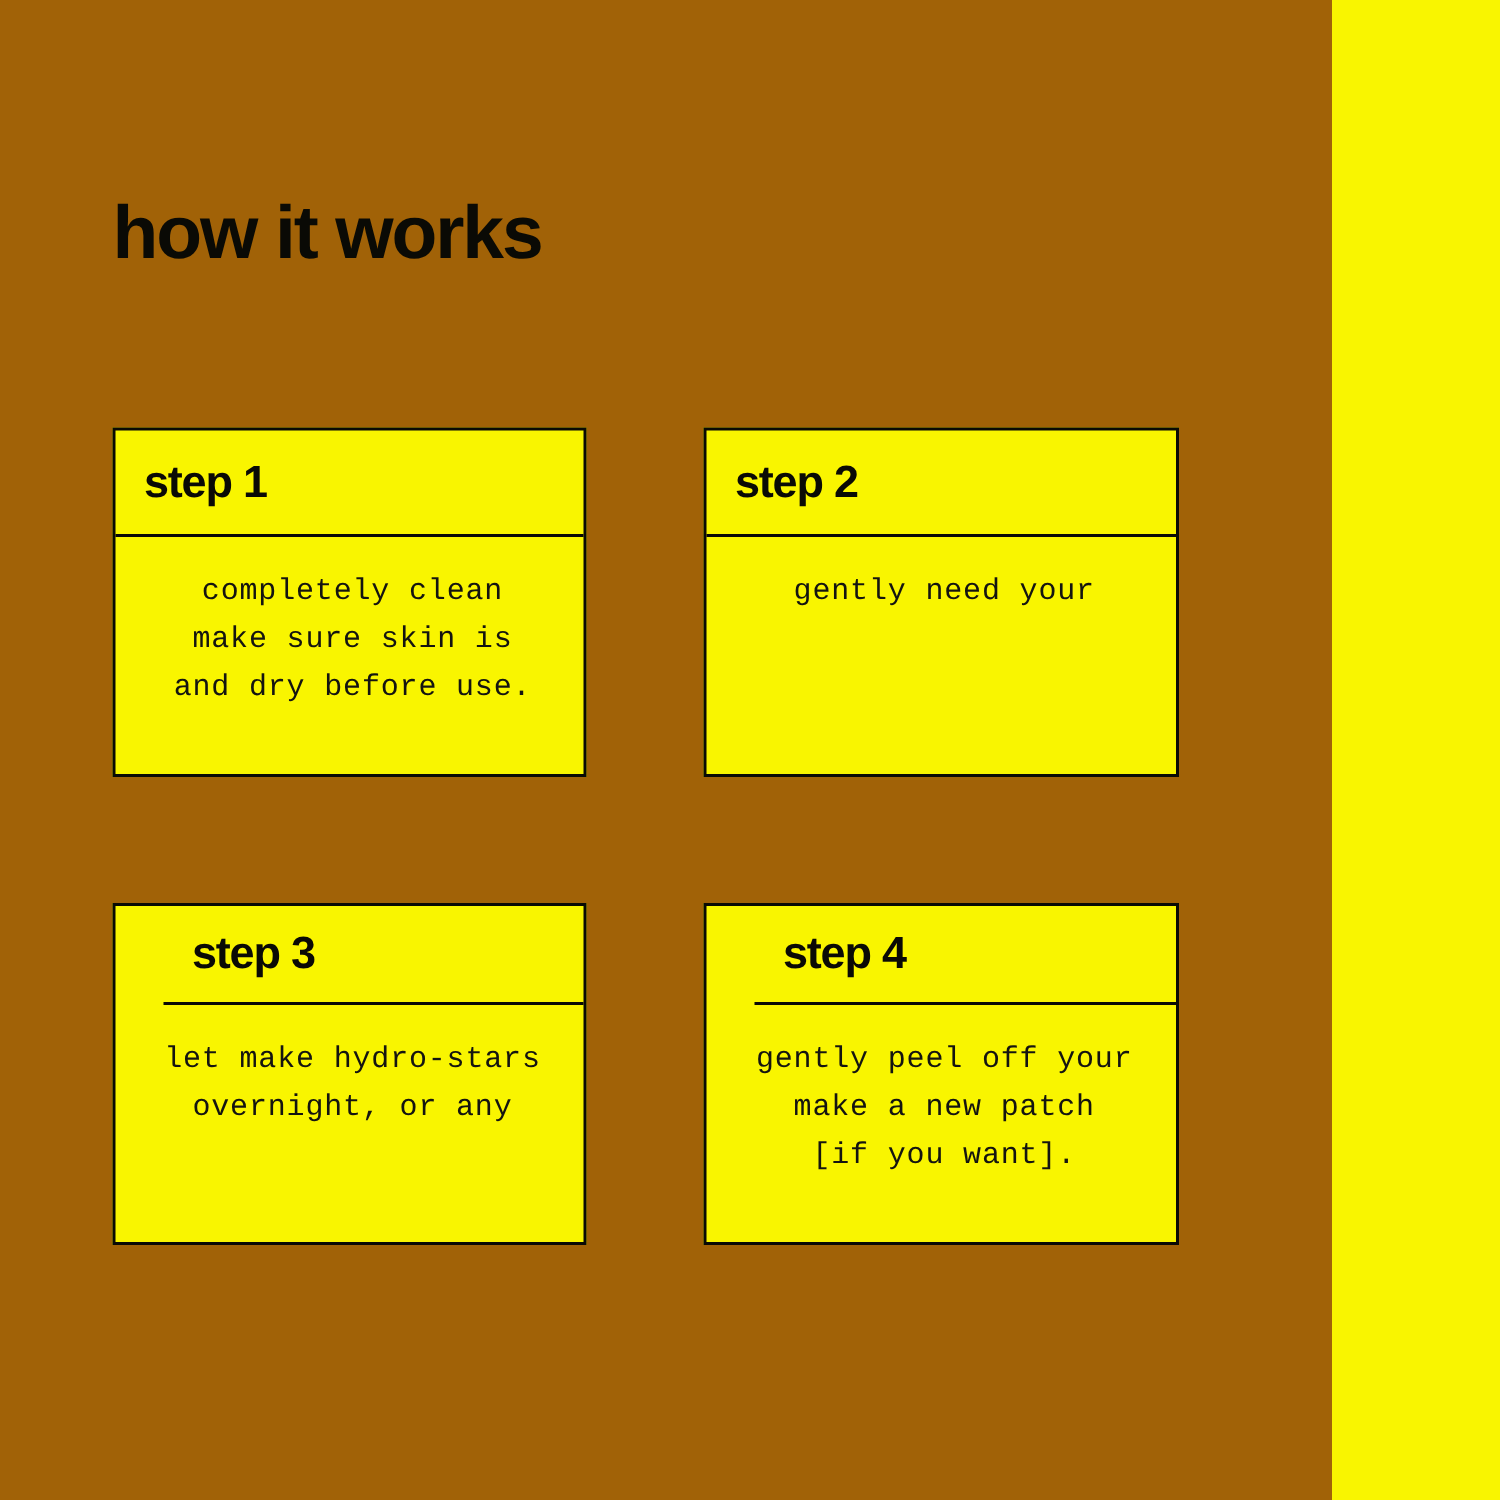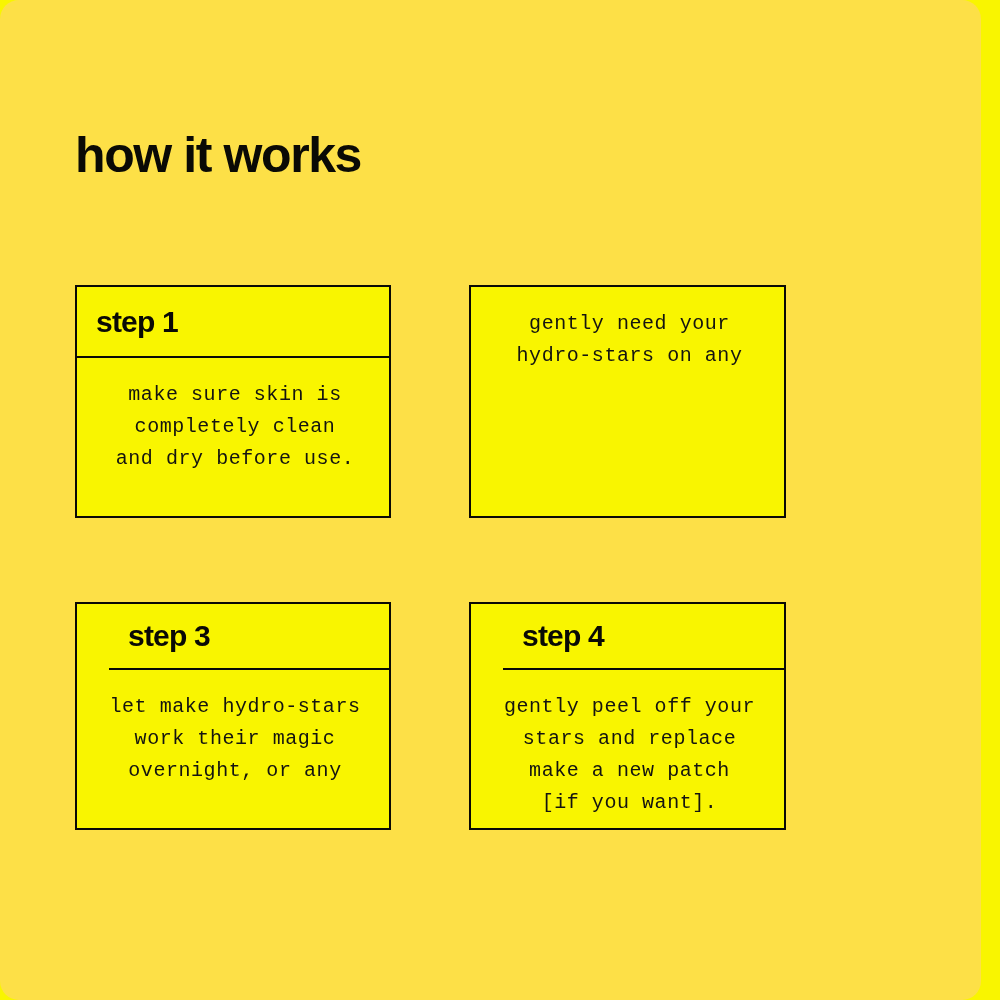--- a/index.html
+++ b/index.html
@@ -10,24 +10,23 @@
   body {
     width: 1000px;
     height: 1000px;
     background: #F9F500;
     font-family: "Liberation Sans", sans-serif;
     -webkit-font-smoothing: antialiased;
     overflow: hidden;
   }
   .page {
     position: relative;
-    width: 981px;
+    width: 888px;
     height: 1000px;
-    background: #fde047;
-    border-radius: 19px;
+    background: #a16207;
   }
   .page-title {
     position: absolute;
     left: 75px;
     top: 96px;
     font-family: "Liberation Sans", sans-serif;
     font-size: 50px;
     font-weight: 700;
     letter-spacing: -1.4px;
     color: #0A0A05;
@@ -100,57 +99,57 @@
 
   <div class="grid">
 
     <div class="row row-top">
 
       <div class="card card-left">
         <div class="card-head">
           <span class="card-head-text">step 1</span>
         </div>
         <div class="card-body">
+          <div class="body-line">completely clean</div>
           <div class="body-line">make sure skin is</div>
-          <div class="body-line">completely clean</div>
           <div class="body-line">and dry before use.</div>
         </div>
       </div>
 
       <div class="card card-right">
+        <div class="card-head">
+          <span class="card-head-text">step 2</span>
+        </div>
         <div class="card-body">
           <div class="body-line">gently need your</div>
-          <div class="body-line">hydro-stars on any</div>
         </div>
       </div>
 
     </div>
 
     <div class="row-gap"></div>
 
     <div class="row row-bottom">
 
       <div class="card card-left">
         <div class="card-head">
           <span class="card-head-text">step 3</span>
         </div>
         <div class="card-body">
           <div class="body-line">let make hydro-stars</div>
-          <div class="body-line">work their magic</div>
           <div class="body-line">overnight, or any</div>
         </div>
       </div>
 
       <div class="card card-right">
         <div class="card-head">
           <span class="card-head-text">step 4</span>
         </div>
         <div class="card-body">
           <div class="body-line">gently peel off your</div>
-          <div class="body-line">stars and replace</div>
           <div class="body-line">make a new patch</div>
           <div class="body-line">[if you want].</div>
         </div>
       </div>
 
     </div>
 
   </div>
 
 </div>

